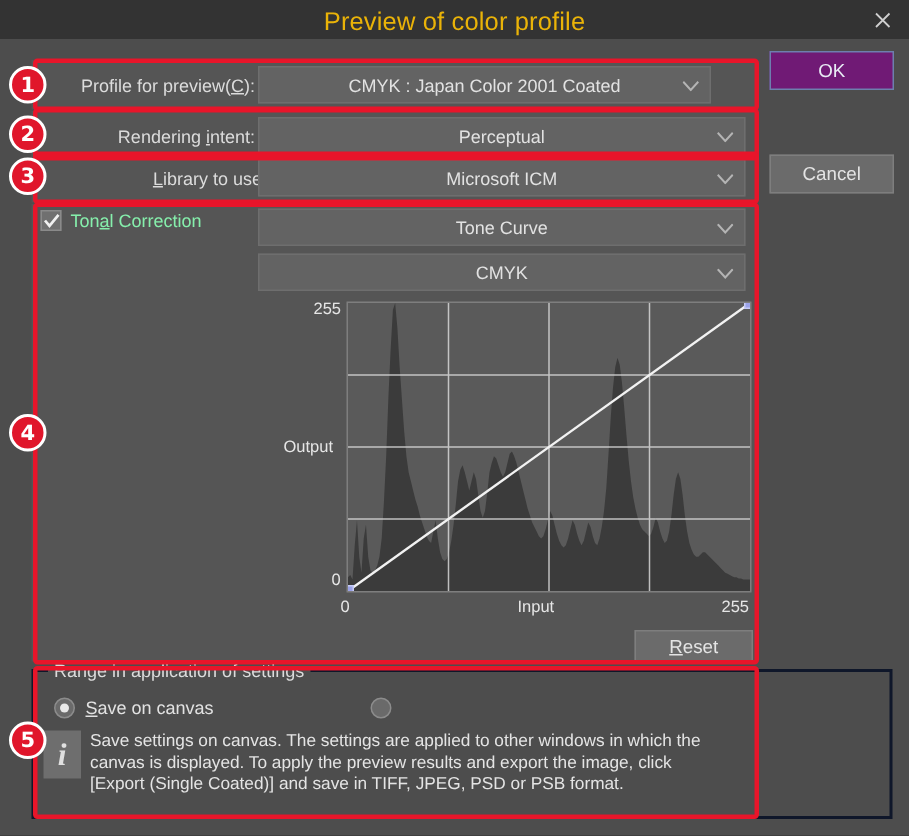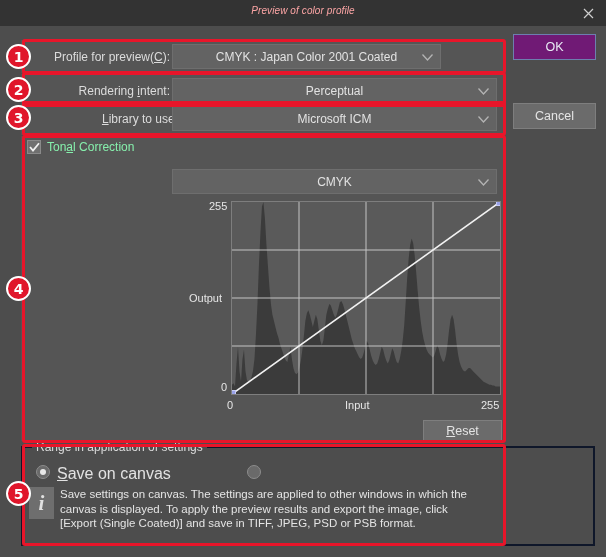--- a/index.html
+++ b/index.html
@@ -22,24 +22,23 @@
   
   .titlebar {
     position: absolute; left: 0; top: 0;
     width: 606px; height: 26px;
     background: #333333;
   }
   .titlebar .title {
     position: absolute;
     left: 0; right: 0; top: 5px;
     text-align: center;
-    font-size: 10px;
-    color: #fca5a5;
+    font-size: 17px;
+    color: #eab308;
     letter-spacing: .1px;
-    font-style: italic;
   }
   .titlebar .closebtn {
     position: absolute;
     right: 0px; top: 0px;
     width: 36px; height: 26px;
     display: flex; align-items: center; justify-content: center;
     color: #cfcfcf;
     font-size: 14px;
     line-height: 1;
   }
@@ -169,21 +168,21 @@
   .radio.checked::after {
     content: "";
     position: absolute;
     left: 3px; top: 3px;
     width: 6px; height: 6px;
     border-radius: 50%;
     background: #e8e8e8;
   }
   .radio-label {
     position: absolute;
-    font-size: 16px;
+    font-size: 12px;
     color: #e2e2e2;
     white-space: nowrap;
   }
   .radio-label u { text-decoration: underline; }
 
   .infoicon {
     position: absolute;
     left: 29px; top: 487px;
     width: 25px; height: 32px;
     background: #6e6e6e;
@@ -236,21 +235,21 @@
       <svg width="11" height="11" viewBox="0 0 11 11" aria-hidden="true">
         <path d="M1 1 L10 10 M10 1 L1 10" stroke="#cfcfcf" stroke-width="1.2" fill="none"></path>
       </svg>
     </div>
   </div>
 
   <div class="row" style="left:21px; top:40px; width:484px; height:33px;"></div>
   <div class="row-label" style="left:30px; top:50px; width:140px;text-align:right;">
     <span>Profile for preview(</span><u>C</u><span>):</span>
   </div>
-  <div class="combo" style="left:172px; top:44px; width:269px; height:25px;">
+  <div class="combo" style="left:172px; top:44px; width:302px; height:25px;">
     <span class="ctext">CMYK : Japan Color 2001 Coated</span>
     <span class="chev">
       <svg width="11" height="7" viewBox="0 0 11 7">
           <path d="M0.5 0.5 L5.5 6 L10.5 0.5" stroke="#b4b4b4" stroke-width="1.3" fill="none"></path>
         </svg>
     </span>
   </div>
 
   <div class="row" style="left:21px; top:74px; width:484px; height:33px;"></div>
   <div class="row-label" style="left:30px; top:84px; width:140px;">
@@ -282,20 +281,28 @@
 
   <div class="checkbox" style="left:27px; top:140px;">
     <svg width="11" height="11" viewBox="0 0 11 11">
       <path d="M1 5 L4 8.6 L10 1.2" stroke="#f0f0f0" stroke-width="1.8" fill="none"></path>
     </svg>
   </div>
   <div class="cb-label" style="left:47px; top:140px;">
     <span>Ton</span><u>a</u><span>l Correction</span>
   </div>
 
+  <div class="combo" style="left:172px; top:139px; width:325px; height:25px;">
+    <span class="ctext">Tone Curve</span>
+    <span class="chev">
+      <svg width="11" height="7" viewBox="0 0 11 7">
+          <path d="M0.5 0.5 L5.5 6 L10.5 0.5" stroke="#b4b4b4" stroke-width="1.3" fill="none"></path>
+        </svg>
+    </span>
+  </div>
   <div class="combo" style="left:172px; top:169px; width:325px; height:25px;">
     <span class="ctext">CMYK</span>
     <span class="chev">
       <svg width="11" height="7" viewBox="0 0 11 7">
           <path d="M0.5 0.5 L5.5 6 L10.5 0.5" stroke="#b4b4b4" stroke-width="1.3" fill="none"></path>
         </svg>
     </span>
   </div>
 
   <div class="axlabel" style="left:209px; top:200px;">255</div>

